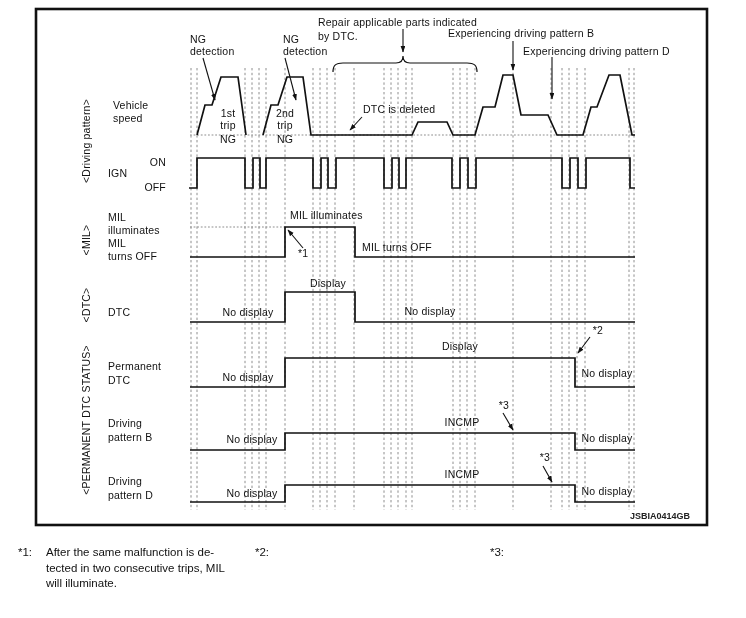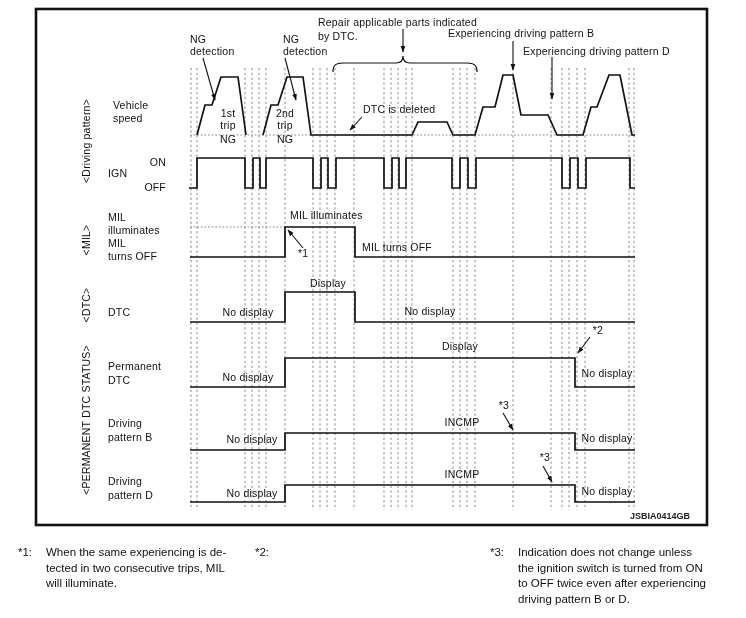--- a/index.html
+++ b/index.html
@@ -140,27 +140,23 @@
     <text x="252" y="497" text-anchor="middle">No display</text>
     <text x="607" y="495" text-anchor="middle">No display</text>
     <text x="545" y="461" text-anchor="middle">*3</text>
 
     <text x="690" y="519" text-anchor="end" class="wm">JSBIA0414GB</text>
   </svg>
 
   
   <div class="fn" style="left:18px;top:545px;">
     <span class="m">*1:</span>
-    <span class="t" style="width:195px">When the same experiencing is de-
+    <span class="t" style="width:195px">After the same malfunction is de-
 tected in two consecutive trips, MIL
 will illuminate.</span>
   </div>
   <div class="fn" style="left:255px;top:545px;">
     <span class="m">*2:</span>
   </div>
   <div class="fn" style="left:490px;top:545px;">
     <span class="m">*3:</span>
-    <span class="t" style="width:210px">Indication does not change unless
-the ignition switch is turned from ON
-to OFF twice even after experiencing
-driving pattern B or D.</span>
   </div>
 </div>
 
 </body></html>

